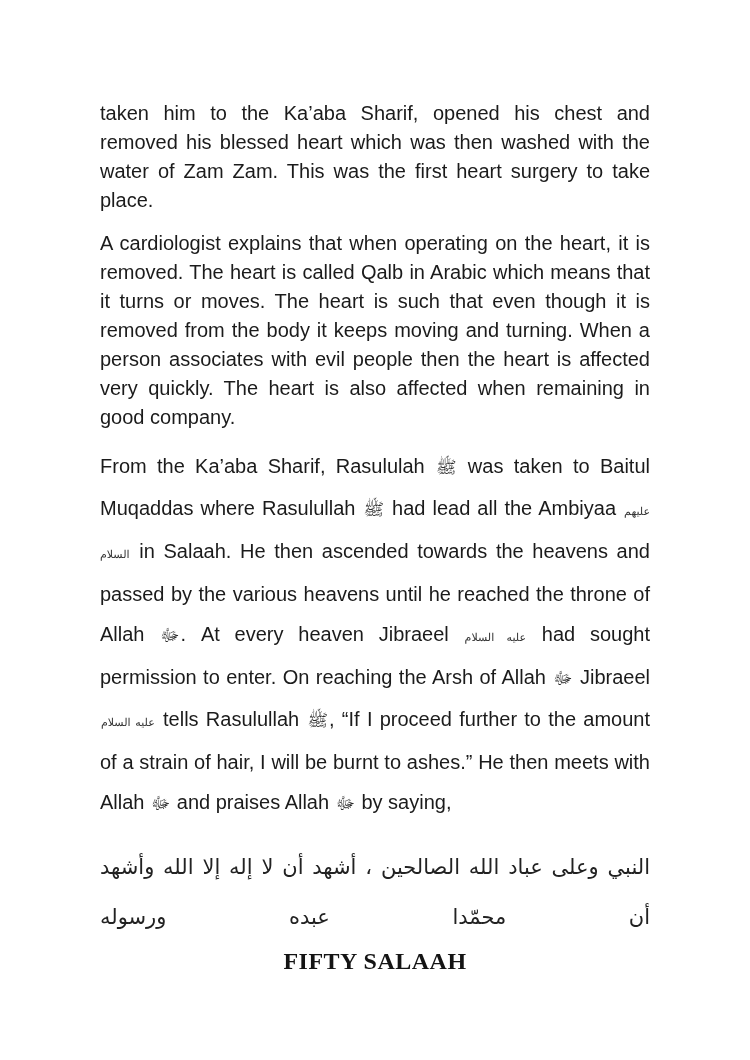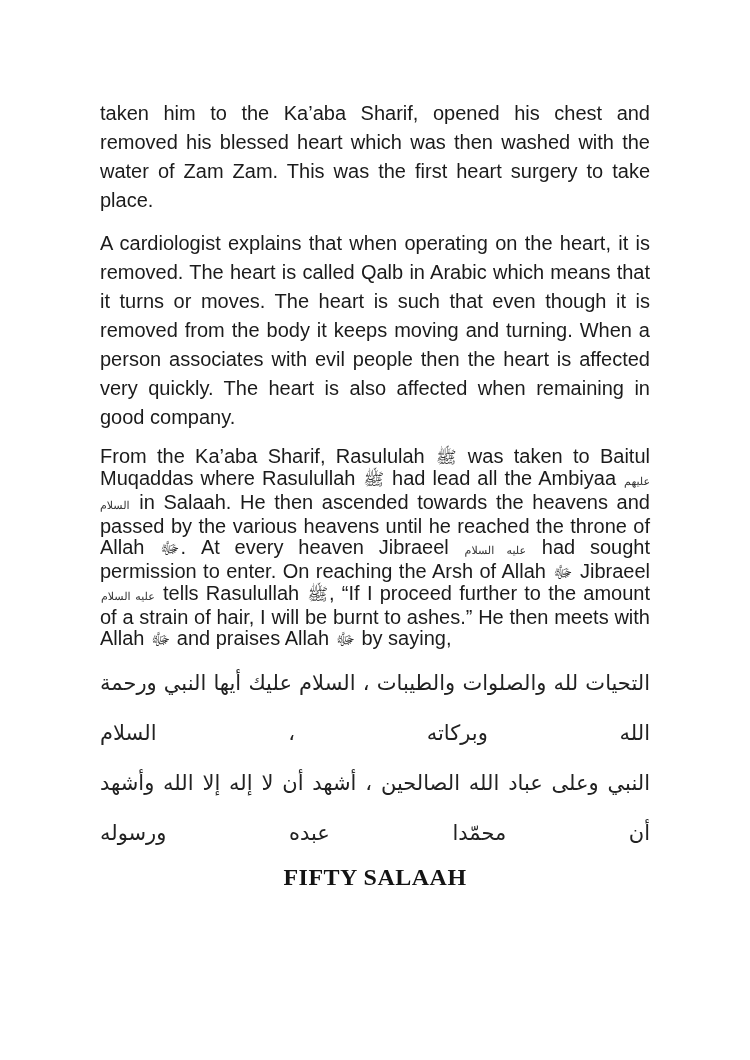--- a/index.html
+++ b/index.html
@@ -15,22 +15,22 @@
     font-family: "Liberation Sans", sans-serif;
     color: #1b1b1b;
   }
   .body-para {
     font-size: 20px;
     line-height: 29px;
     text-align: justify;
     margin: 0 0 14px 0;
   }
   .body-para.wide {
-    line-height: 21px;
-    margin-bottom: 8px;
+    line-height: 40px;
+    margin-bottom: 18px;
   }
   .honorific {
     font-size: 17px;
     color: #2a2a2a;
     padding: 0 1px;
   }
   .honorific.h-alayhis_salam,
   .honorific.h-alayhimus_salam {
     font-size: 11px;
     letter-spacing: -1px;
@@ -61,20 +61,19 @@
 
 <div class="page">
 
   <p class="body-para">taken him to the Ka’aba Sharif, opened his chest and removed his blessed heart which was then washed with the water of Zam Zam. This was the first heart surgery to take place.</p>
 
   <p class="body-para">A cardiologist explains that when operating on the heart, it is removed. The heart is called Qalb in Arabic which means that it turns or moves. The heart is such that even though it is removed from the body it keeps moving and turning. When a person associates with evil people then the heart is affected very quickly. The heart is also affected when remaining in good company.</p>
 
   <p class="body-para wide">From the Ka’aba Sharif, Rasululah <span class="honorific h-saw" lang="ar">ﷺ</span> was taken to Baitul Muqaddas where Rasulullah <span class="honorific h-saw" lang="ar">ﷺ</span> had lead all the Ambiyaa <span class="honorific h-alayhimus_salam" lang="ar">عليهم السلام</span> in Salaah. He then ascended towards the heavens and passed by the various heavens until he reached the throne of Allah <span class="honorific h-jalla_jalaluhu" lang="ar">ﷻ</span>. At every heaven Jibraeel <span class="honorific h-alayhis_salam" lang="ar">عليه السلام</span> had sought permission to enter. On reaching the Arsh of Allah <span class="honorific h-jalla_jalaluhu" lang="ar">ﷻ</span> Jibraeel <span class="honorific h-alayhis_salam" lang="ar">عليه السلام</span> tells Rasulullah <span class="honorific h-saw" lang="ar">ﷺ</span>, “If I proceed further to the amount of a strain of hair, I will be burnt to ashes.” He then meets with Allah <span class="honorific h-jalla_jalaluhu" lang="ar">ﷻ</span> and praises Allah <span class="honorific h-jalla_jalaluhu" lang="ar">ﷻ</span> by saying,</p>
 
   <div class="arabic-dua" dir="rtl" lang="ar">
-    <div>التحيات لله والصلوات والطيبات ، السلام عليك أيها النبي ورحمة الله وبركاته ، السلام</div>
     <div>النبي وعلى عباد الله الصالحين ، أشهد أن لا إله إلا الله وأشهد أن محمّدا عبده ورسوله</div>
   </div>
 
   <h1 class="section-heading">FIFTY SALAAH</h1>
 
 
 </div>
 
 </body></html>

